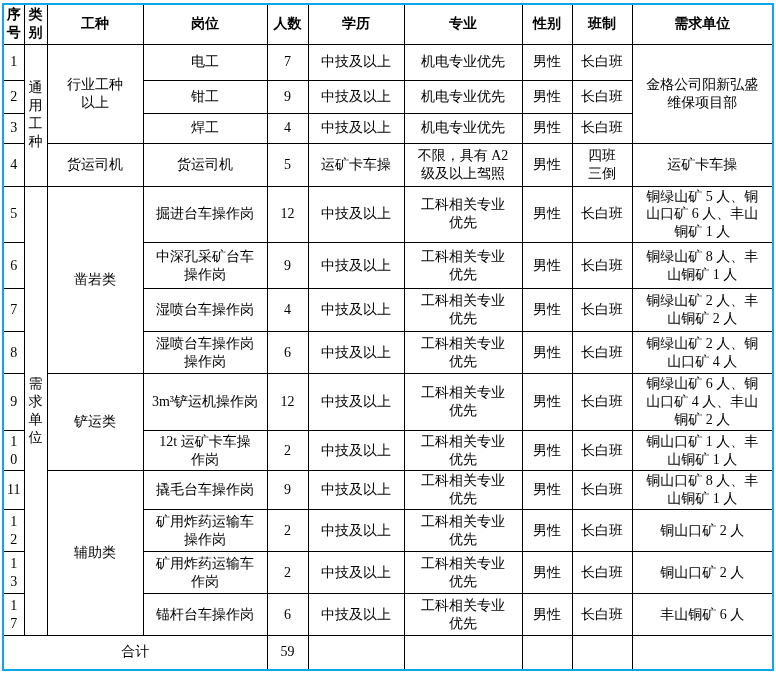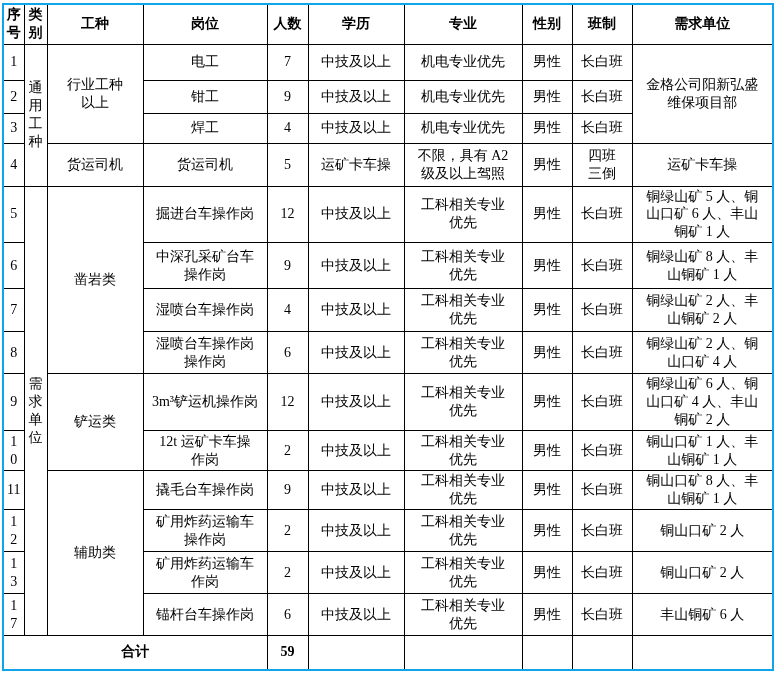--- a/index.html
+++ b/index.html
@@ -20,21 +20,21 @@
     padding: 1px 3px;
     font-size: 14px; line-height: 1.28;
     white-space: pre-line;
     word-break: break-word;
     overflow: hidden;
   }
   table.job-table th {
     font-weight: bold; padding: 1px 2px;
   }
   td.cat-cell { line-height: 1.5; padding: 1px 2px; }
-  tfoot td { font-weight: bold; }
+  tfoot td { font-weight: normal; }
 </style>
 </head>
 <body>
 
 <div class="page">
   <table class="job-table">
     <colgroup id="cols">
         <col style="width: 21px;">
         <col style="width: 23px;">
         <col style="width: 96px;">

